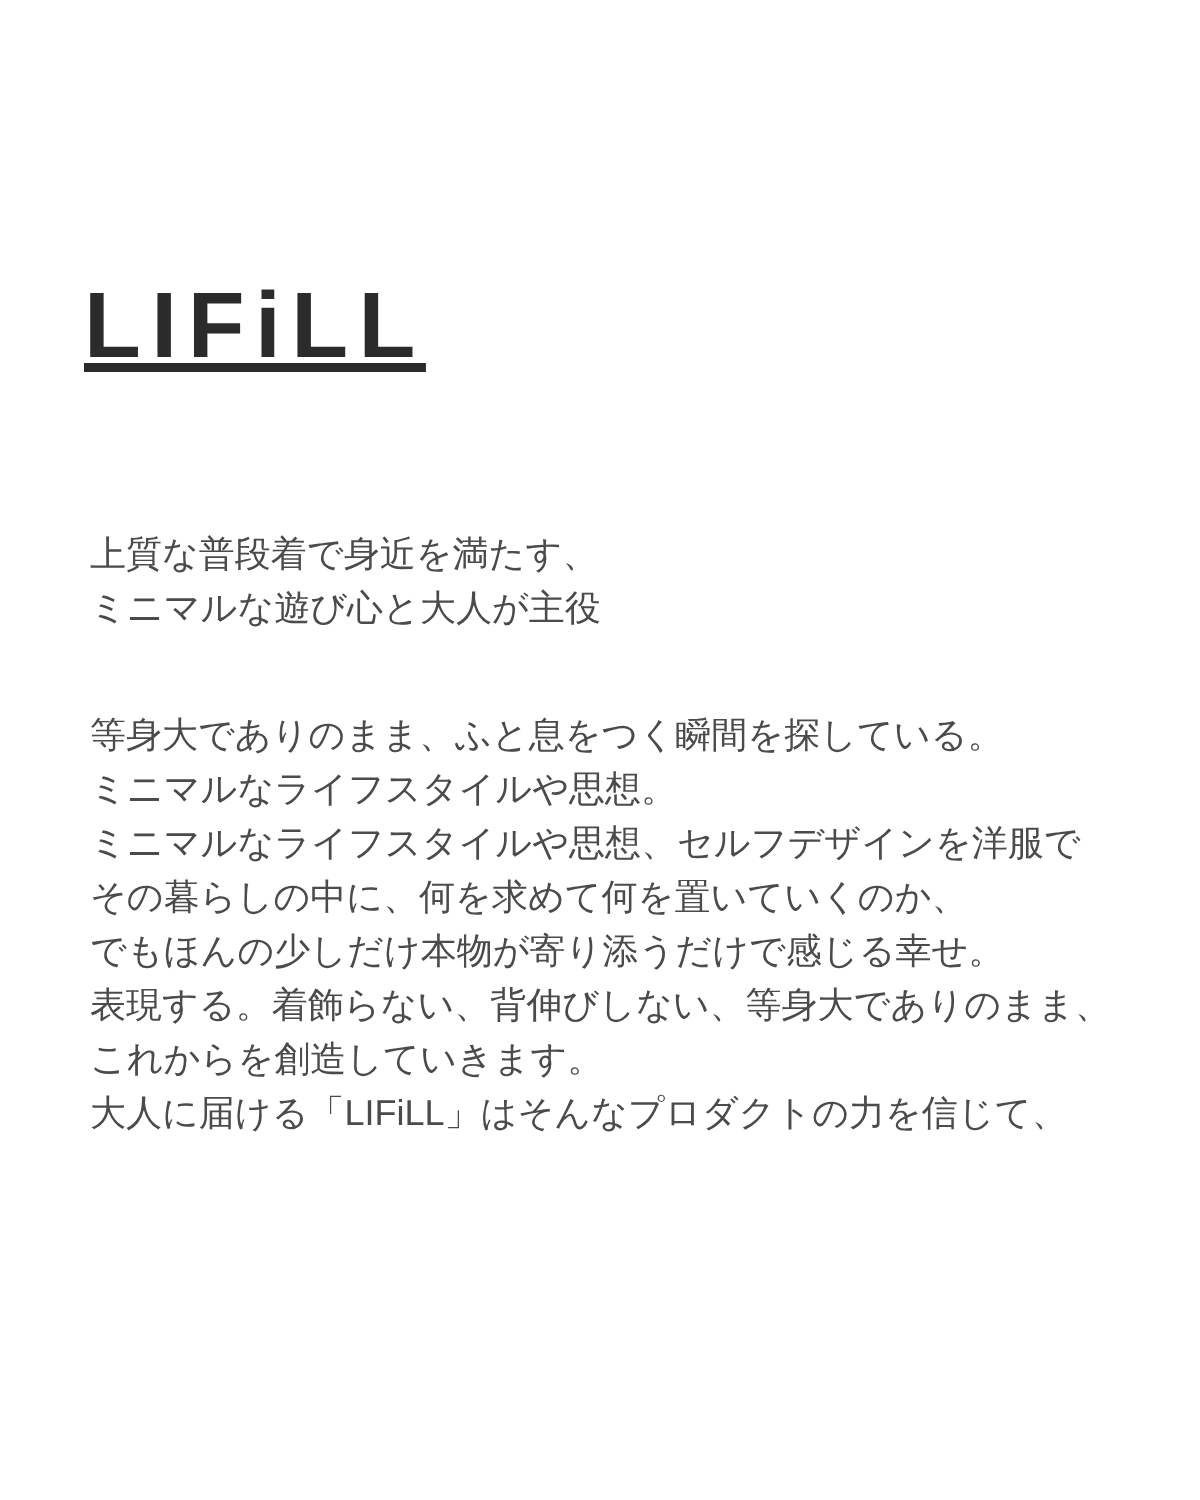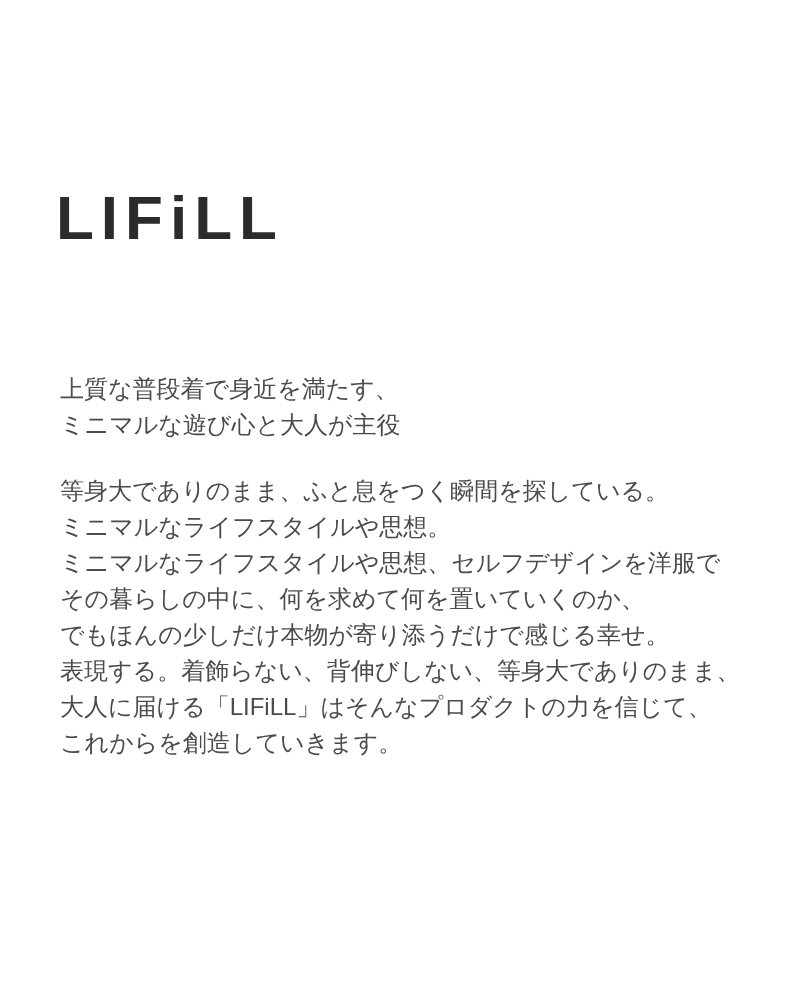--- a/index.html
+++ b/index.html
@@ -29,33 +29,34 @@
     position: absolute;
     left: 56px;
     top: 187px;
     margin: 0;
     font-size: 62px;
     line-height: 1;
     font-weight: 600;
     letter-spacing: 7px;
     color: var(--logo-color);
     white-space: nowrap;
+    text-decoration: underline;
   }
   .copy p {
     margin: 0;
     font-size: 24px;
     line-height: 36px;
     font-weight: 400;
     color: var(--text-color);
     white-space: nowrap;
   }
   .lead {
     position: absolute;
     left: 60px;
-    top: 371px;
+    top: 352px;
   }
   .body-copy {
     position: absolute;
     left: 60px;
     top: 473px;
   }
 </style>
 </head>
 <body>
 
@@ -68,17 +69,17 @@
     <p>ミニマルな遊び心と大人が主役</p>
   </section>
 
   <section class="copy body-copy">
     <p>等身大でありのまま、ふと息をつく瞬間を探している。</p>
     <p>ミニマルなライフスタイルや思想。</p>
     <p>ミニマルなライフスタイルや思想、セルフデザインを洋服で</p>
     <p>その暮らしの中に、何を求めて何を置いていくのか、</p>
     <p>でもほんの少しだけ本物が寄り添うだけで感じる幸せ。</p>
     <p>表現する。着飾らない、背伸びしない、等身大でありのまま、</p>
+    <p>これからを創造していきます。</p>
     <p>大人に届ける「LIFiLL」はそんなプロダクトの力を信じて、</p>
-    <p>これからを創造していきます。</p>
   </section>
 
 </main>
 
 </body></html>

